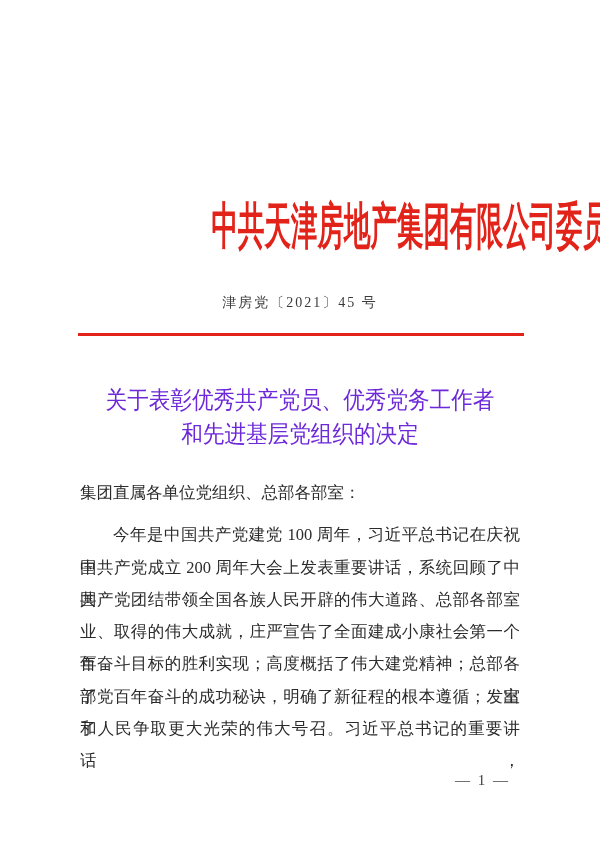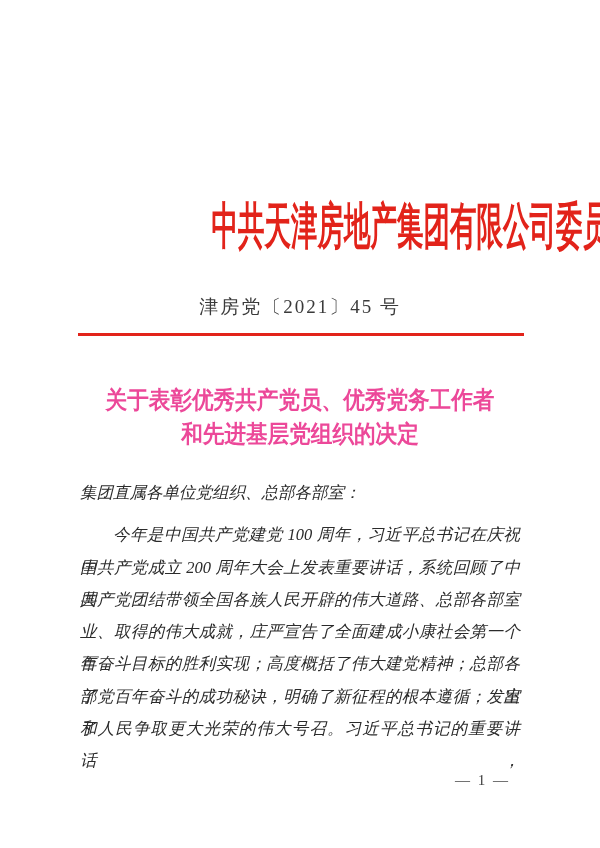--- a/index.html
+++ b/index.html
@@ -35,43 +35,43 @@
     transform-origin: 50% 50%;
   }
 
   
   .doc-number {
     position: absolute;
     top: 294px;
     left: 0;
     width: 600px;
     text-align: center;
-    font-size: 19px;
+    font-size: 14px;
     letter-spacing: 2px;
     color: #3a3a3a;
   }
 
   
   .red-line {
     position: absolute;
     top: 333px;
     left: 78px;
     width: 446px;
     height: 3px;
   }
 
   
   .doc-title {
     position: absolute;
     top: 383px;
     left: 0;
     width: 600px;
     text-align: center;
-    color: #ec4899;
-    font-weight: bold;
+    color: #6d28d9;
+    font-weight: normal;
     font-size: 24px;
     line-height: 34px;
   }
   .doc-title .tline {
     display: block;
   }
   .doc-title .tline > span {
     display: inline-block;
     white-space: nowrap;
     transform: scaleX(0.9);
@@ -80,21 +80,20 @@
 
   
   .body-block {
     position: absolute;
     top: 477px;
     left: 80px;
     width: 440px;
     font-size: 16.5px;
     line-height: 32.3px;
     color: #2b2b2b;
-    font-style: italic;
   }
   .body-line {
     text-align: justify;
     text-align-last: justify;
     height: 32.3px;
     overflow: visible;
   }
   .salutation {
     text-align: left;
     text-align-last: left;

